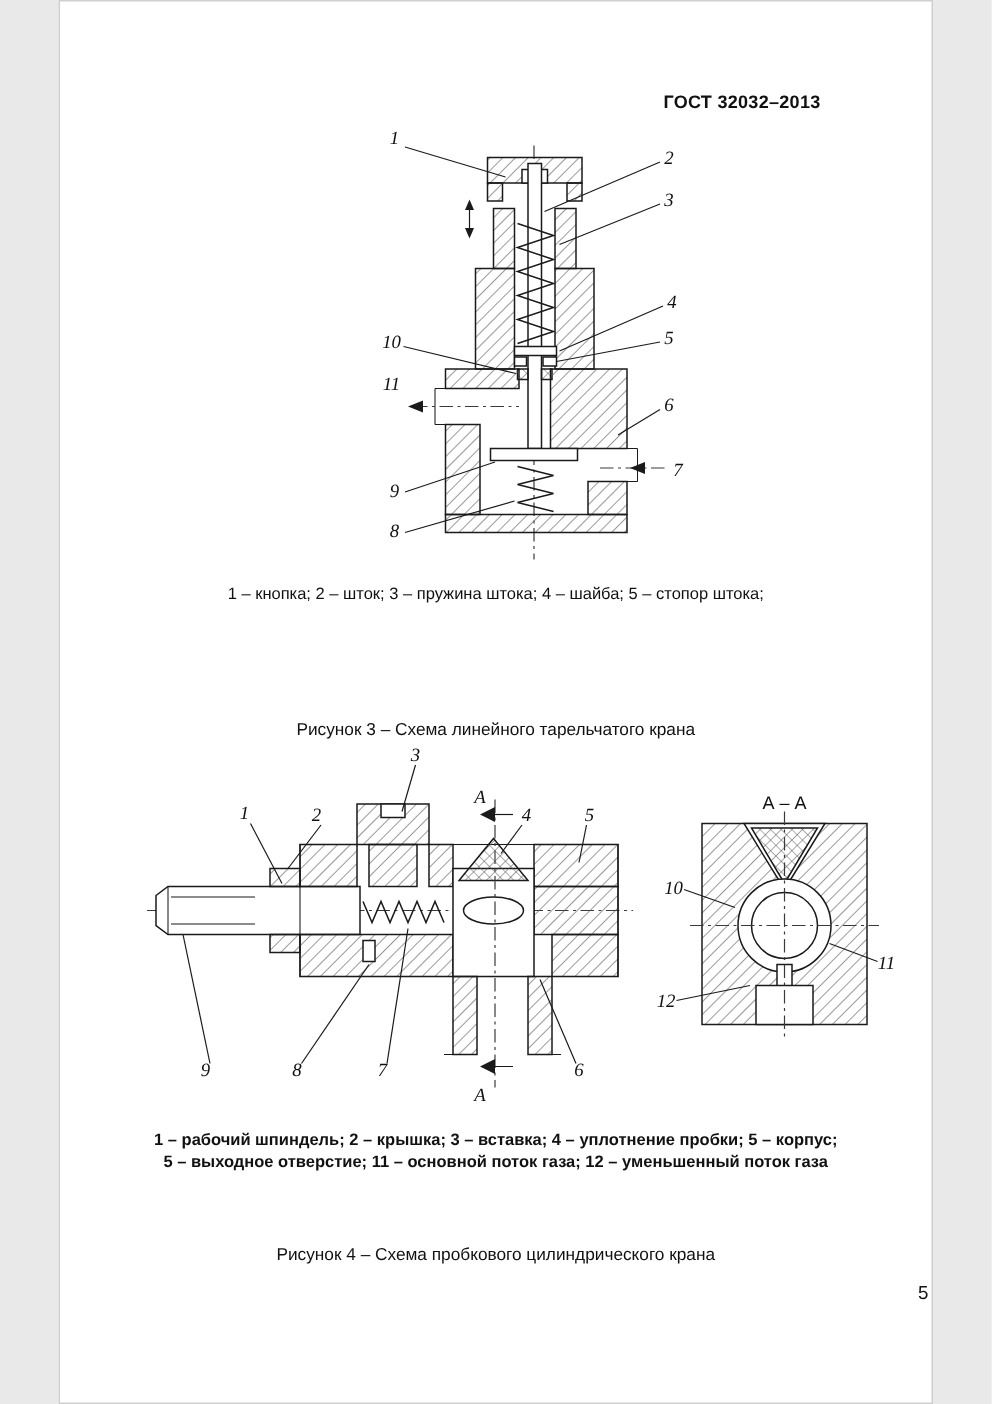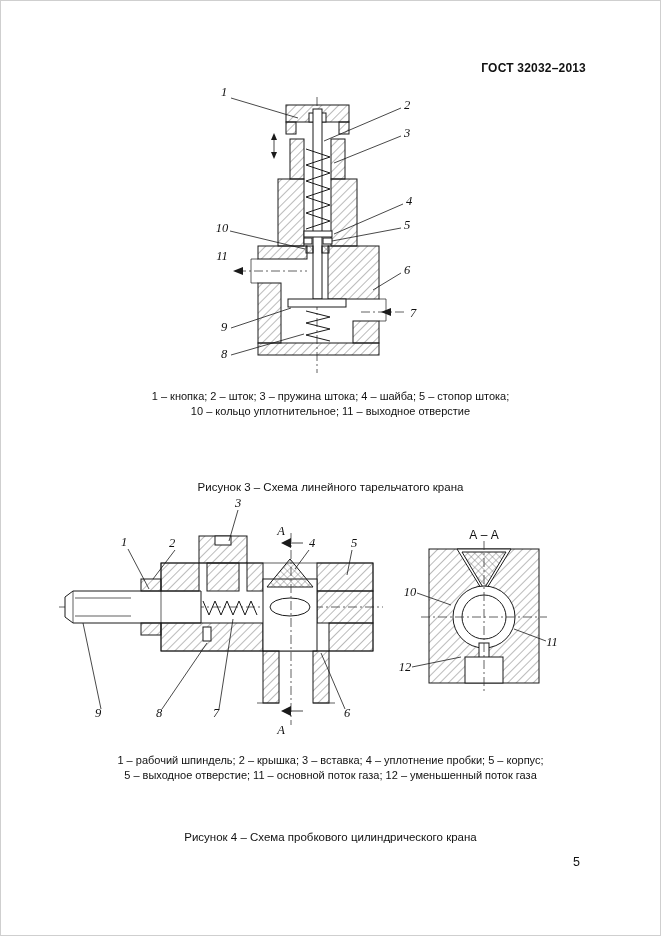--- a/index.html
+++ b/index.html
@@ -1,31 +1,31 @@
 <!DOCTYPE html>
 <html><head>
 <meta charset="utf-8">
 <style>
   html,body { margin:0; padding:0; background:#e9e9e9; }
   .page {
-    position:relative; width:661px; height:936px; margin:0 auto;
+    position:relative; width:583px; height:936px; margin:0 auto;
     background:#ffffff; border:1px solid #cfcfcf; box-sizing:border-box;
     font-family:"Liberation Sans", sans-serif; color:#111;
     overflow:hidden;
   }
   .doc-header {
     position:absolute; top:60px; right:74px;
     font-size:12px; font-weight:bold; letter-spacing:0.2px;
   }
   .legend {
     position:absolute; left:0; width:100%; text-align:center;
     font-size:11px; line-height:14.5px; color:#111;
   }
   .legend3 { top:388px; }
-  .legend4 { top:752px; }
+  .legend4 { top:752px;font-weight:bold; }
   .caption {
     position:absolute; left:0; width:100%; text-align:center;
     font-size:11.5px;
   }
   .caption3 { top:452px;margin-top:28px; }
   .caption4 { top:830px; }
   .pageno { position:absolute; top:854px; left:572px; font-size:12.5px; }
 
   svg.fig { position:absolute; }
   svg.fig3 { left:195px; top:80px; }
@@ -143,21 +143,20 @@
       <text class="co" x="221" y="259">11</text>
       <text class="co" x="406" y="273">6</text>
       <text class="co" x="412" y="316">7</text>
       <text class="co" x="223" y="330">9</text>
       <text class="co" x="223" y="357">8</text>
     </g>
   </svg>
 
   <div class="legend legend3">
     <div>1 – кнопка; 2 – шток; 3 – пружина штока; 4 – шайба; 5 – стопор штока;</div>
-    <div>10 – кольцо уплотнительное; 11 – выходное отверстие</div>
   </div>
   <div class="caption caption3">Рисунок 3 – Схема линейного тарельчатого крана</div>
 
   <svg class="fig fig4" width="520" height="248" viewBox="50 490 520 248">
     <defs>
       <pattern id="h4" width="6" height="6" patternUnits="userSpaceOnUse" patternTransform="rotate(45)">
         <line x1="0" y1="0" x2="0" y2="6" stroke="#555" stroke-width="0.8"></line>
       </pattern>
       <pattern id="x4" width="5" height="5" patternUnits="userSpaceOnUse" patternTransform="rotate(45)">
         <path d="M0 0H5M0 0V5" stroke="#555" stroke-width="0.7" fill="none"></path>

